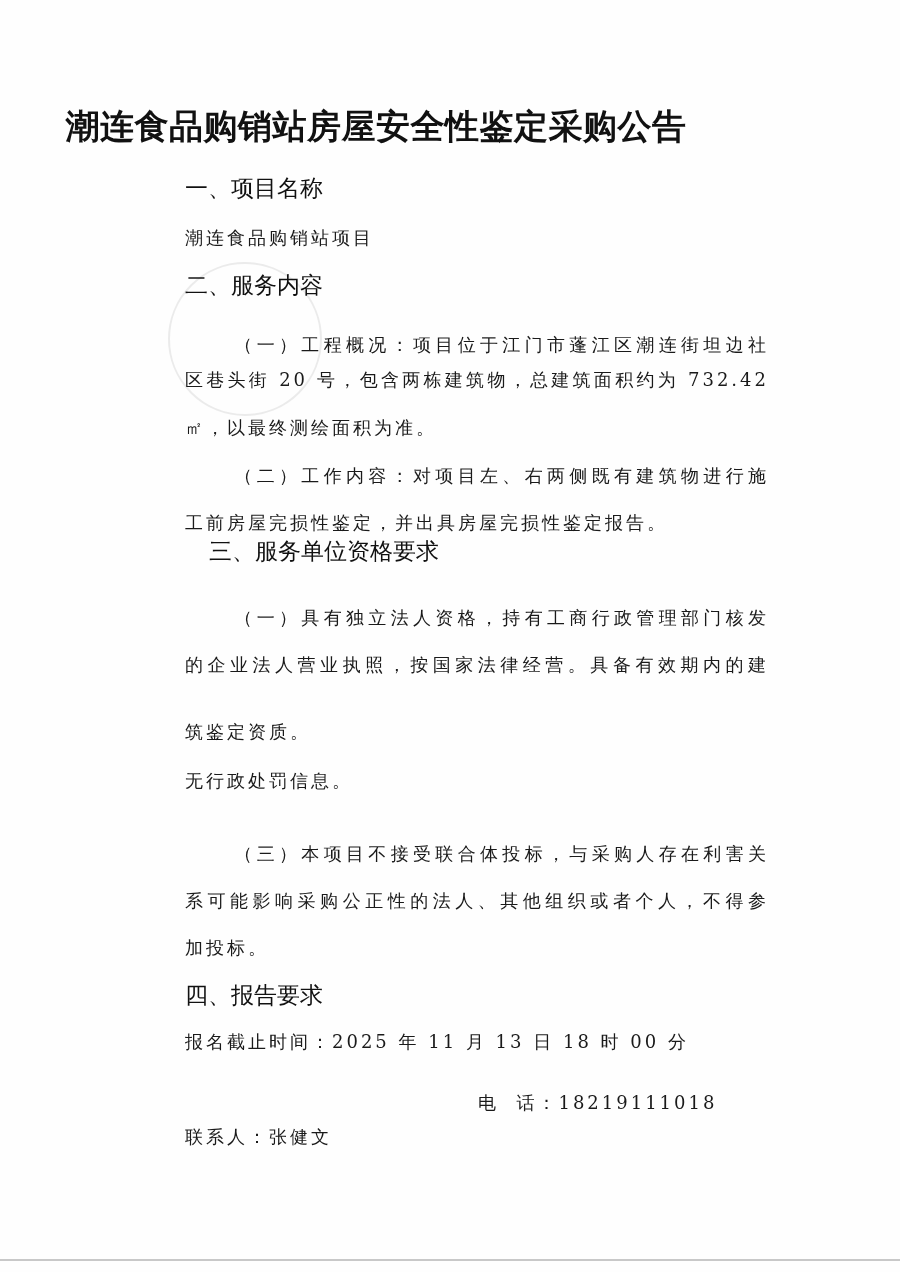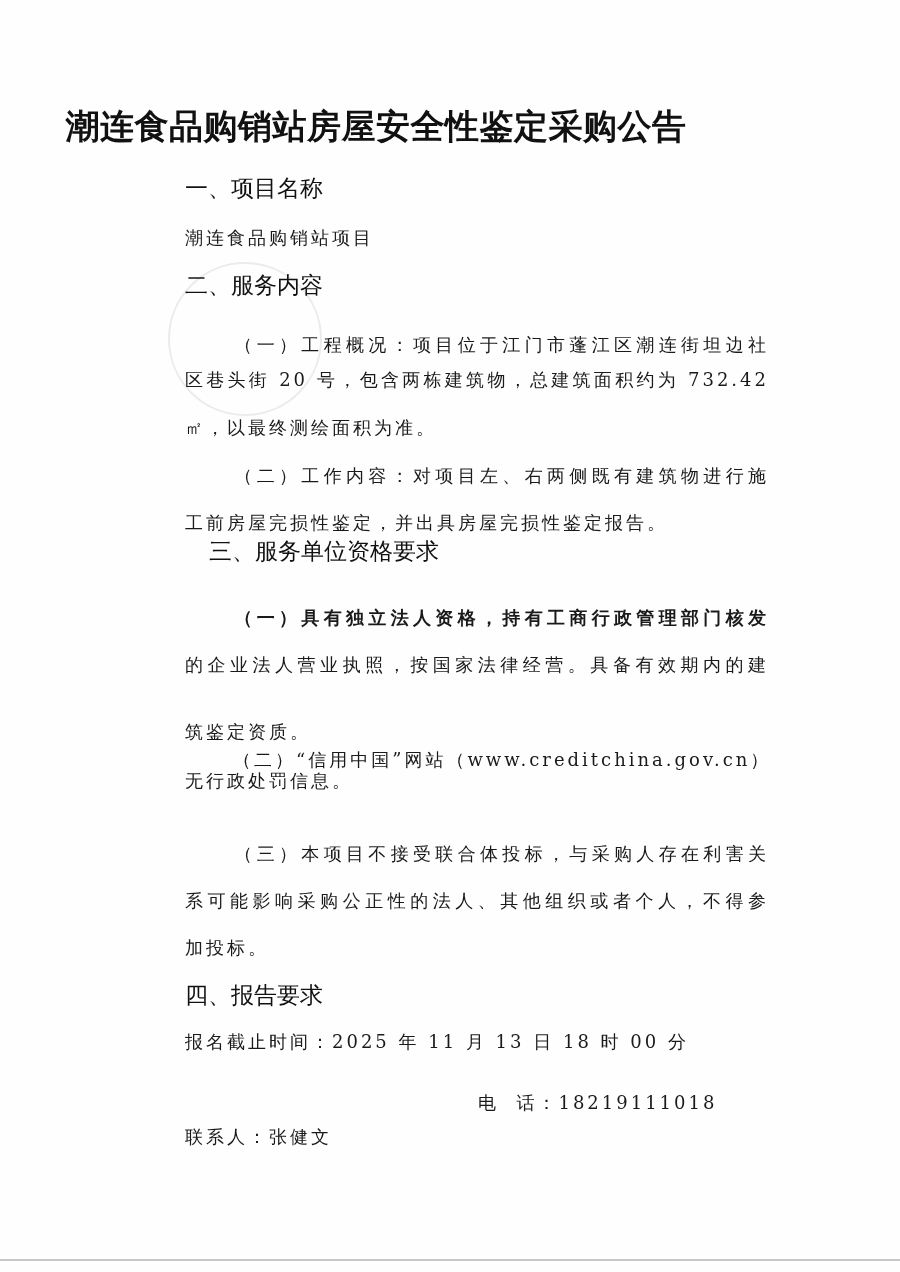--- a/index.html
+++ b/index.html
@@ -35,29 +35,26 @@
   </div>
   <div class="line body justify" style="left:185px; top:365px;">区巷头街 20 号，包含两栋建筑物，总建筑面积约为 732.42</div>
   <div class="line body" style="left:185px; top:413px;">㎡，以最终测绘面积为准。</div>
 
   <div class="line body justify" style="left:185px; top:461px;">
     <span style="display:inline-block; width:48px;"></span><span>（二）工作内容：对项目左、右两侧既有建筑物进行施</span>
   </div>
   <div class="line body" style="left:185px; top:508px;">工前房屋完损性鉴定，并出具房屋完损性鉴定报告。</div>
 
   <div class="line h" style="left:185px; top:536px;margin-left:24px;">三、服务单位资格要求</div>
-  <div class="line body justify" style="left:185px; top:603px;font-weight:bold;">
+  <div class="line body justify" style="left:185px; top:603px;">
     <span style="display:inline-block; width:48px;"></span><span>（一）具有独立法人资格，持有工商行政管理部门核发</span>
   </div>
   <div class="line body justify" style="left:185px; top:650px;">的企业法人营业执照，按国家法律经营。具备有效期内的建</div>
   <div class="line body" style="left:185px; top:697px;margin-top:20px;">筑鉴定资质。</div>
 
-  <div class="line body justify" style="left:185px; top:745px;">
-    <span style="display:inline-block; width:48px;"></span><span>（二）“信用中国”网站（www.creditchina.gov.cn）</span>
-  </div>
   <div class="line body" style="left:185px; top:766px;">无行政处罚信息。</div>
 
   <div class="line body justify" style="left:185px; top:839px;">
     <span style="display:inline-block; width:48px;"></span><span>（三）本项目不接受联合体投标，与采购人存在利害关</span>
   </div>
   <div class="line body justify" style="left:185px; top:886px;font-family:Liberation Serif, serif;">系可能影响采购公正性的法人、其他组织或者个人，不得参</div>
   <div class="line body" style="left:185px; top:933px;">加投标。</div>
 
   <div class="line h" style="left:185px; top:980px;">四、报告要求</div>
   <div class="line body" style="left:185px; top:1027px;">报名截止时间：2025 年 11 月 13 日 18 时 00 分</div>

